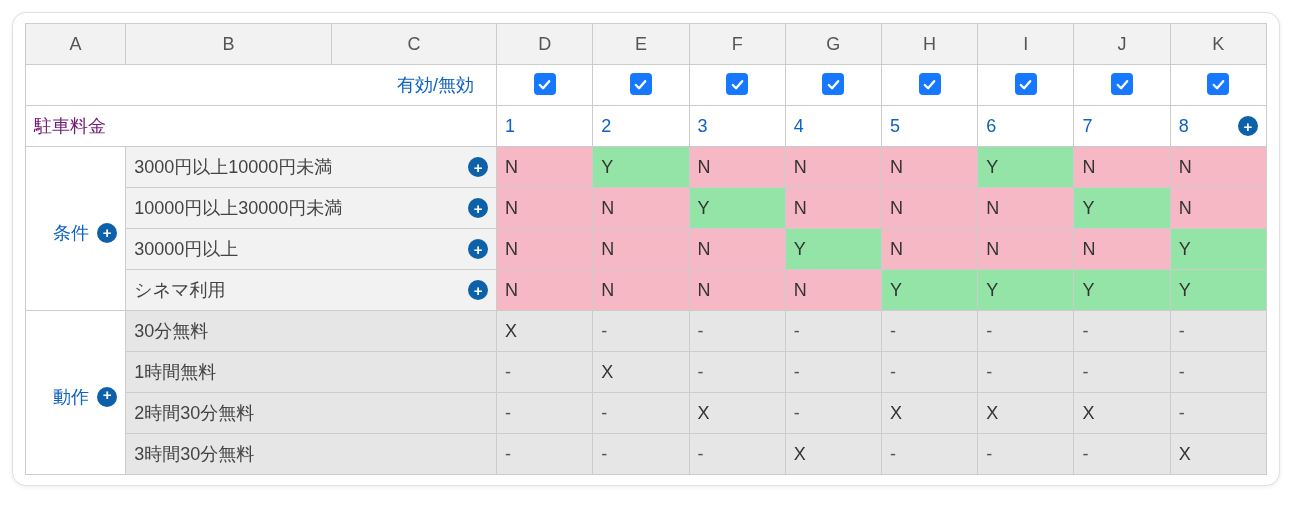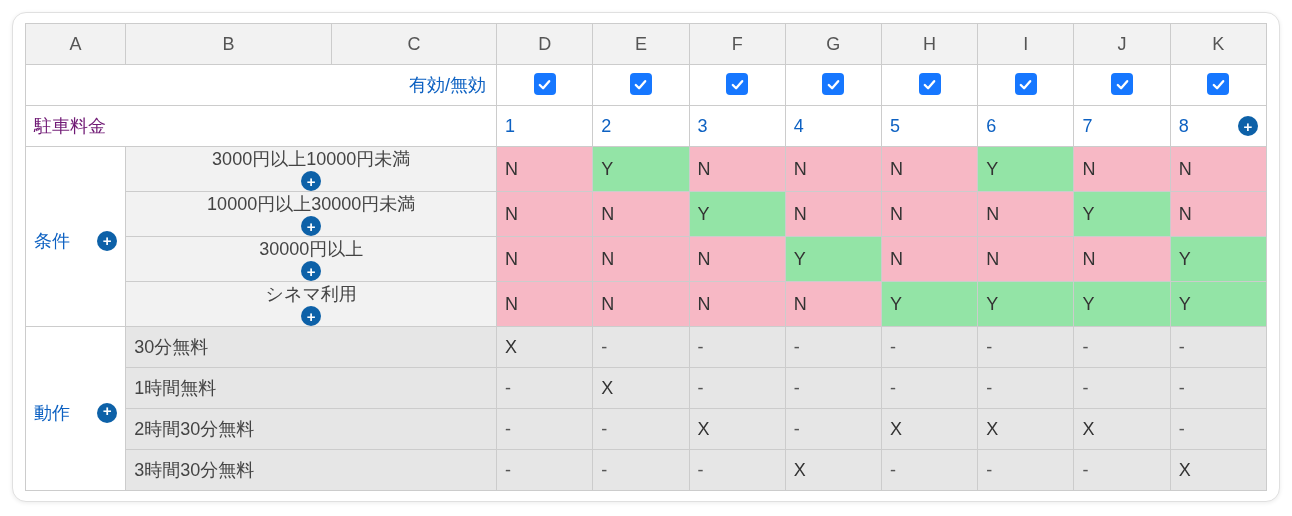--- a/index.html
+++ b/index.html
@@ -5,38 +5,38 @@
     * { margin: 0; padding: 0; box-sizing: border-box; }
     body { font-family: "Segoe UI", Meiryo, sans-serif; font-size: 18px; color: #333; padding: 12px; }
     .container { width: 1268px; border: 1px solid #e0e0e0; border-radius: 14px; box-shadow: 0 1px 4px rgba(0,0,0,0.08); padding: 10px 12px; background: #fff; }
     table { border-collapse: collapse; width: 100%; table-layout: fixed; }
     th, td { border: 1px solid #ccc; height: 41px; padding: 0 8px; vertical-align: middle; font-weight: normal; }
     .col-A { width: 100px; }
     .col-B { width: 205px; }
     .col-C { width: 165px; }
     .col-rule { width: 96px; }
     thead th { background: #f2f2f2; text-align: center; color: #555; }
-    .enabled-label { text-align: right; color: #0d61c2; padding-right: 10px; }
+    .enabled-label { text-align: right; color: #0d61c2; padding-right: 22px; }
     .enabled-cell { text-align: center; background: #fff; }
     .check {
       display: inline-flex; align-items: center; justify-content: center;
       width: 22px; height: 22px; background: #1677ff; border-radius: 4px;
       color: #fff; font-size: 15px; font-weight: bold; cursor: pointer;
     }
     .title-row td { background: #fff; }
     .title-name { color: #701a75; }
     .rule-num { color: #0d61c2; }
     .plus {
       display: inline-flex; align-items: center; justify-content: center;
       width: 20px; height: 20px; background: #0d61a8; border-radius: 50%;
       color: #fff; font-size: 15px; font-weight: bold; cursor: pointer; flex-shrink: 0;
     }
-    .sec-head { color: #0d61c2; display: flex; align-items: center; justify-content: space-between; height: 100%; }
+    .sec-head { color: #0d61c2; display: flex; align-items: center; justify-content: space-between; height: 100%; margin-left: 19px; }
     .cond-row td.label-bc { background: #f2f2f2; }
-    .cond-label { display: flex; align-items: center; justify-content: space-between; height: 100%; color: #444; flex-direction: column; }
+    .cond-label { display: flex; align-items: center; justify-content: space-between; height: 100%; color: #444; }
     .N { background: #f7b8c5; }
     .Y { background: #93e4a6; }
     .act-row td { background: #e6e6e6; }
     .act-row td.label-bc { background: #e6e6e6; color: #444; }
     .X { background: #fceeab; }
     .Dash { color: #555; }
     .title-right { display: flex; align-items: center; justify-content: space-between; }
     td.sec-col { background: #fff; vertical-align: top; padding-top: 8px; }
     .check svg { width: 15px; height: 15px; }
   </style>

